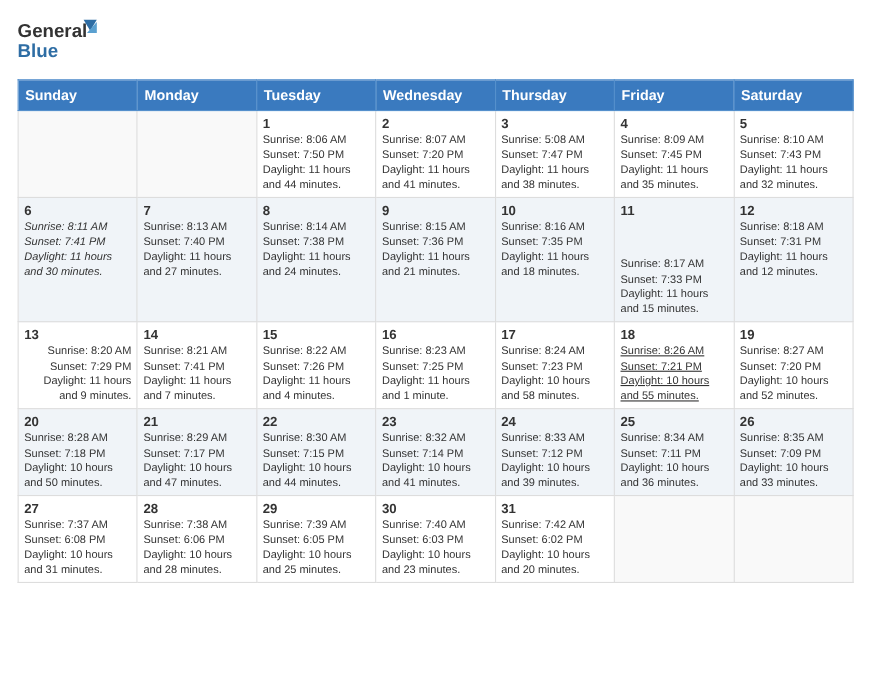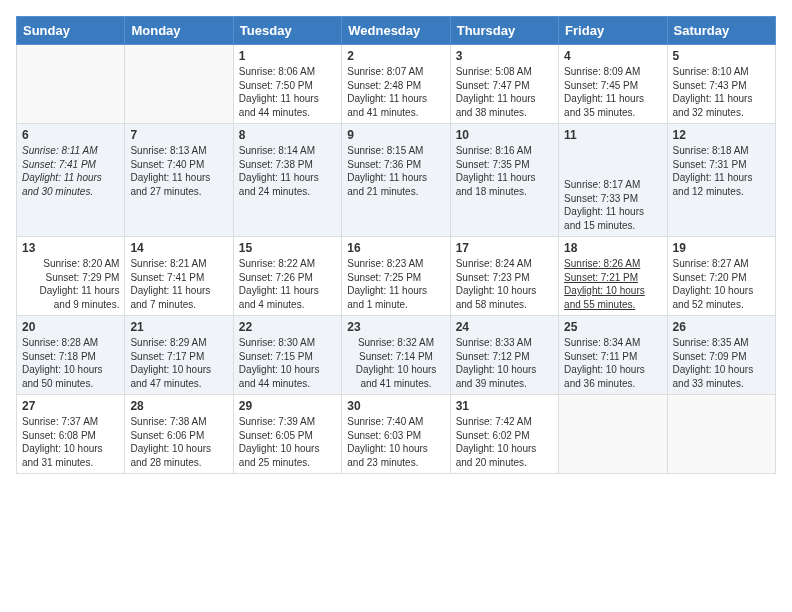--- a/index.html
+++ b/index.html
@@ -76,20 +76,34 @@
       line-height: 1.35;
     }
     .row-alt td {
       background-color: #f0f4f8;
     }
   </style>
 </head>
 <body>
 
 <div class="container">
+  <div class="header">
+    <div class="logo">
+        <svg width="80" height="44" viewBox="0 0 80 44">
+          <text x="0" y="18" font-size="17" font-weight="bold" fill="#333" font-family="Arial">General</text>
+          <polygon points="60,2 72,2 66,12" fill="#2e6da4"></polygon>
+          <polygon points="63,14 72,4 72,14" fill="#5aa0d0"></polygon>
+          <text x="0" y="36" font-size="17" font-weight="bold" fill="#2e6da4" font-family="Arial">Blue</text>
+        </svg>
+      </div>
+    <div class="title-block">
+      <div class="month-title"></div>
+      <div class="subtitle"></div>
+    </div>
+  </div>
 
   <table class="calendar">
     <thead>
       <tr>
       <th>Sunday</th>
           <th>Monday</th>
           <th>Tuesday</th>
           <th>Wednesday</th>
           <th>Thursday</th>
           <th>Friday</th>
@@ -102,21 +116,21 @@
           <td class="empty"></td>
           <td>
             <span class="day-num">1</span>
             <div class="day-info" style="white-space: pre-line;">Sunrise: 8:06 AM
 Sunset: 7:50 PM
 Daylight: 11 hours and 44 minutes.</div>
           </td>
           <td>
             <span class="day-num">2</span>
             <div class="day-info" style="white-space: pre-line;">Sunrise: 8:07 AM
-Sunset: 2:48 PM
+Sunset: 7:20 PM
 Daylight: 11 hours and 41 minutes.</div>
           </td>
           <td>
             <span class="day-num">3</span>
             <div class="day-info" style="white-space: pre-line;">Sunrise: 5:08 AM
 Sunset: 7:47 PM
 Daylight: 11 hours and 38 minutes.</div>
           </td>
           <td>
             <span class="day-num">4</span>
@@ -233,21 +247,21 @@
 Daylight: 10 hours and 47 minutes.</div>
           </td>
           <td>
             <span class="day-num">22</span>
             <div class="day-info" style="white-space: pre-line;">Sunrise: 8:30 AM
 Sunset: 7:15 PM
 Daylight: 10 hours and 44 minutes.</div>
           </td>
           <td>
             <span class="day-num">23</span>
-            <div class="day-info" style="white-space: pre-line; text-align: center;">Sunrise: 8:32 AM
+            <div class="day-info" style="white-space: pre-line;">Sunrise: 8:32 AM
 Sunset: 7:14 PM
 Daylight: 10 hours and 41 minutes.</div>
           </td>
           <td>
             <span class="day-num">24</span>
             <div class="day-info" style="white-space: pre-line;">Sunrise: 8:33 AM
 Sunset: 7:12 PM
 Daylight: 10 hours and 39 minutes.</div>
           </td>
           <td>

